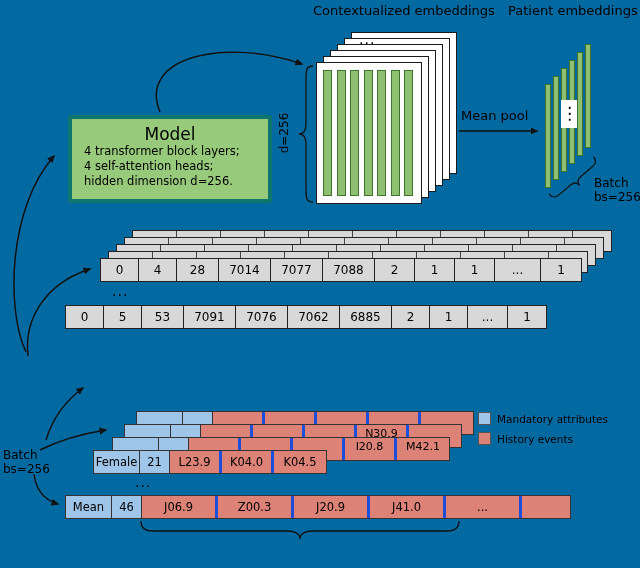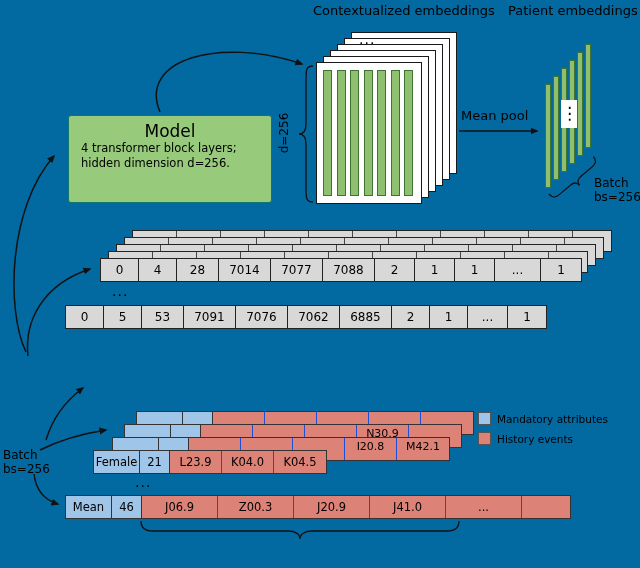--- a/index.html
+++ b/index.html
@@ -19,42 +19,42 @@
   .gbar { width:9px; height:126px; background:#8ec06f; border:1px solid #3f7430; box-sizing:border-box; }
 
   
   .pbar { position:absolute; width:6px; height:104px; background:#8ec06f;
           border:1px solid #3f7430; box-sizing:border-box; }
   .vdots { position:absolute; left:561px; top:100px; width:16px; height:28px;
            background:#fff; font-size:17px; text-align:center; line-height:26px; }
 
   
   .model { position:absolute; left:68px; top:115px; width:204px; height:88px;
-           background:#98ca7c; border:1px solid #0f766e; border-radius:3px; box-sizing:border-box; }
+           background:#98ca7c; border:4px solid #0f766e; border-radius:3px; box-sizing:border-box; }
   .model-title { text-align:center; font-size:17px; margin-top:5px; }
   .model-line { font-size:11.5px; margin-left:12px; line-height:15px; }
   .model-line:first-of-type { margin-top:3px; }
 
   
   .gback { position:absolute; width:480px; height:22px; background-color:#d8d8d8;
            border:1px solid #222; box-sizing:border-box;
            background-image:repeating-linear-gradient(90deg, transparent 0, transparent 43px, #444 43px, #444 44px); }
   .trow  { position:absolute; height:22px; display:flex; border:1px solid #222;
            box-sizing:content-box; background:#d8d8d8; }
   .cell  { height:22px; display:flex; align-items:center; justify-content:center;
            font-size:12px; border-right:1px solid #222; box-sizing:border-box; background:#d8d8d8; }
   .cell:last-child { border-right:none; }
 
   
   .erow { position:absolute; height:22px; display:flex; border:1px solid #333;
           box-sizing:content-box; }
   .bcell { height:22px; display:flex; align-items:center; justify-content:center;
            font-size:11.5px; background:#9fc5e8; border-right:1px solid #333; box-sizing:border-box; }
   .rcell { height:22px; display:flex; align-items:center; justify-content:center;
-           font-size:11.5px; background:#dd8277; border-right:1px solid #1d4ed8; box-sizing:border-box; }
+           font-size:11.5px; background:#dd8277; border-right:3px solid #1d4ed8; box-sizing:border-box; }
   .erow .bcell:last-child, .erow .rcell:last-child { border-right:none; }
   .erow.back .rcell, .erow.back .bcell { align-items:flex-start; padding-top:2px; font-size:11px; }
 
   .w30{width:30px}.w38{width:38px}.w40{width:40px}.w42{width:42px}
   .w46{width:46px}.w48{width:48px}.w52{width:52px}.w54{width:76px}
 
   
   .indexmap { position:absolute; left:90px; top:362px; width:138px; height:28px;
               background:#fff; border:1.5px solid #111; border-radius:14px;
               display:flex; align-items:center; justify-content:center;
@@ -109,20 +109,21 @@
   <div class="vdots">⋮</div>
 
   <div class="lbl small" style="left:594px;top:176px;">
     <div>Batch</div>
     <div>bs=256</div>
   </div>
 
   <div class="model">
     <div class="model-title">Model</div>
     <div class="model-line">4 transformer block layers;</div>
+    <div class="model-line">4 self-attention heads;</div>
     <div class="model-line">hidden dimension d=256.</div>
   </div>
 
   <div class="gback" style="left:132px;top:230px;"></div>
   <div class="gback" style="left:124px;top:237px;"></div>
   <div class="gback" style="left:116px;top:244px;"></div>
   <div class="gback" style="left:108px;top:251px;"></div>
   <div class="trow" style="left:100px;top:258px;">
     <div class="cell w38">0</div>
     <div class="cell w38">4</div>

